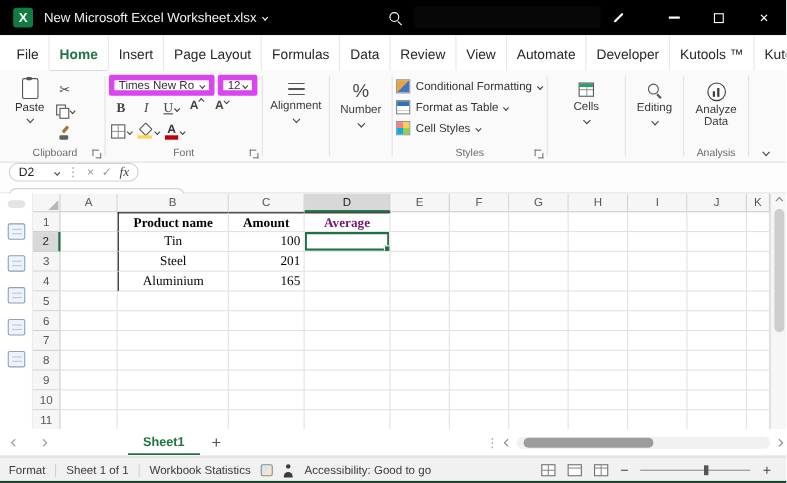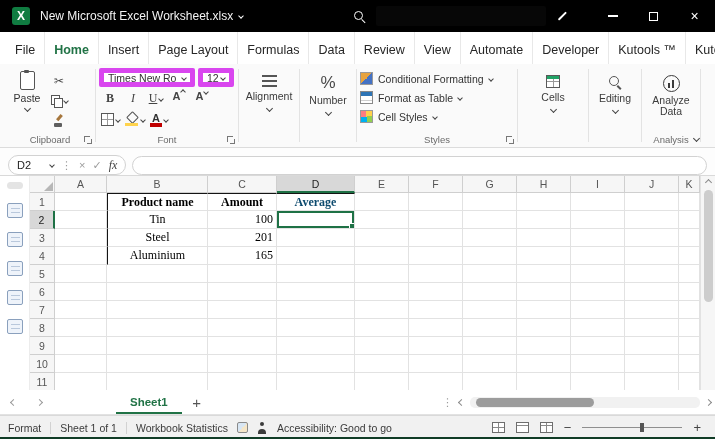--- a/index.html
+++ b/index.html
@@ -70,39 +70,39 @@
   .fill-icon { width:14px; height:13px; position:relative; display:inline-block; }
   .fill-icon::before { content:""; position:absolute; left:3px; top:0; width:7px; height:7px; border:1.2px solid #555; transform:rotate(45deg); border-radius:1px; }
   .fill-icon::after { content:""; position:absolute; left:0; bottom:0; width:13px; height:3.5px; background:#ffd34d; }
   .fcolor-icon { display:inline-block; width:12px; text-align:center; font-size:11px; font-weight:700; color:#333; line-height:10px; position:relative; padding-bottom:4px; }
   .fcolor-icon::after { content:""; position:absolute; left:0; bottom:0; width:12px; height:3.5px; background:#c00000; }
 
   .bigbtn { height:100%; display:flex; flex-direction:column; align-items:center; gap:4px; padding-top:7px; font-size:10.5px; color:#3b3b3b; text-align:center; line-height:11px; }
   .align-icon { width:15px; height:12px; background:repeating-linear-gradient(to bottom,#555 0 1.6px,transparent 1.6px 5px); }
   .pct-g { font-size:17px; color:#4a4a4a; line-height:16px; }
 
-  .styles-group { width:158px; display:flex; flex-direction:column; gap:2px; padding-top:5px; }
+  .styles-group { width:138px; display:flex; flex-direction:column; gap:2px; padding-top:5px; }
   .styles-btn { display:flex; align-items:center; gap:5px; height:19px; font-size:10.5px; color:#333; white-space:nowrap; }
   .cf-icon { width:13px; height:13px; border:1px solid #999; background:linear-gradient(135deg,#e8a33d 0 50%,#4472c4 50% 100%); flex:0 0 auto; }
   .fat-icon { width:13px; height:13px; border:1px solid #888; background:linear-gradient(to bottom,#2e75b6 0 4px,transparent 4px) no-repeat,linear-gradient(#cfcfcf,#cfcfcf) 0 8px/100% 1px no-repeat,#fff; flex:0 0 auto; }
   .cs-icon { width:13px; height:13px; border:1px solid #999; background:conic-gradient(#ffd04c 0 25%,#92d050 0 50%,#00b0f0 0 75%,#ff7c80 0); flex:0 0 auto; }
   .cells-icon { width:14px; height:13px; border:1px solid #595959; background:
       linear-gradient(#21a366 0 3px,transparent 3px) no-repeat,
       linear-gradient(#9a9a9a,#9a9a9a) center/100% 1px no-repeat,
       linear-gradient(#9a9a9a,#9a9a9a) center/1px 100% no-repeat,#fff; }
   .mag-icon { position:relative; width:14px; height:14px; display:inline-block; }
   .mag-icon::before { content:""; position:absolute; left:1px; top:1px; width:8px; height:8px; border:1.5px solid #555; border-radius:50%; }
   .mag-icon::after { content:""; position:absolute; left:10px; top:10px; width:5px; height:1.5px; background:#555; transform:rotate(45deg); transform-origin:0 0; }
   .analyze-icon { width:17px; height:17px; border:1.4px solid #3b3b3b; border-radius:50%; position:relative; }
   .analyze-icon::before { content:""; position:absolute; left:4px; bottom:3px; width:2px; height:5px; background:#3b3b3b; }
   .analyze-icon::after { content:""; position:absolute; left:8px; bottom:3px; width:2px; height:8px; background:#3b3b3b; }
   #ribbon-collapse { position:absolute; right:16px; bottom:6px; }
 
   
-  #formulabar { position:absolute; top:148px; left:0; right:0; height:28px; background:#fdfdfd; display:flex; align-items:flex-end; gap:6px; padding:0 8px; border-bottom:1px solid #d9d9d9; }
+  #formulabar { position:absolute; top:148px; left:0; right:0; height:28px; background:#fdfdfd; display:flex; align-items:flex-start; gap:6px; padding:0 8px; border-bottom:1px solid #d9d9d9;flex-direction:column; }
   #namebox-cluster { display:flex; align-items:center; gap:7px; border:1px solid #d2d2d2; border-radius:10px; height:20px; padding:0 8px; background:#fff; }
   .nb-text { font-size:11px; color:#222; min-width:26px; }
   .dim { color:#9b9b9b; font-size:11px; }
   .fx-g { font-family:"Liberation Serif",serif; font-style:italic; font-size:12px; color:#444; }
   #formula-input { flex:1; height:19px; border:1px solid #d2d2d2; border-radius:10px; background:#fff; font-size:11px; padding:0 8px; outline:none; }
 
   
   #workspace { position:absolute; top:176px; left:0; width:715px; height:214px; background:#fff; }
   #kutools-strip { position:absolute; left:0; top:0; width:30px; height:100%; background:#fff; border-right:1px solid #ececec; display:flex; flex-direction:column; align-items:center; padding-top:6px; gap:14px; }
   .ku-pill { width:16px; height:7px; background:#e4e4e4; border-radius:4px; }
@@ -392,21 +392,21 @@
               <th class="">J</th>
               <th class="">K</th>
             </tr>
           </thead>
           <tbody>
             <tr>
               <th class="">1</th>
               <td class=""></td>
               <td class="boxed box-left box-top" style="font-weight: 700; text-align: center;">Product name</td>
               <td class="boxed box-top" style="font-weight: 700; text-align: center;">Amount</td>
-              <td class="boxed box-top" style="font-weight: 700; text-align: center; color: #0c4a6e;">Average</td>
+              <td class="boxed box-top" style="font-weight: 700; text-align: center; color: #701a75;">Average</td>
               <td class=""></td>
               <td class=""></td>
               <td class=""></td>
               <td class=""></td>
               <td class=""></td>
               <td class=""></td>
               <td class=""></td>
             </tr>
             <tr>
               <th class="selhdr-row">2</th>

